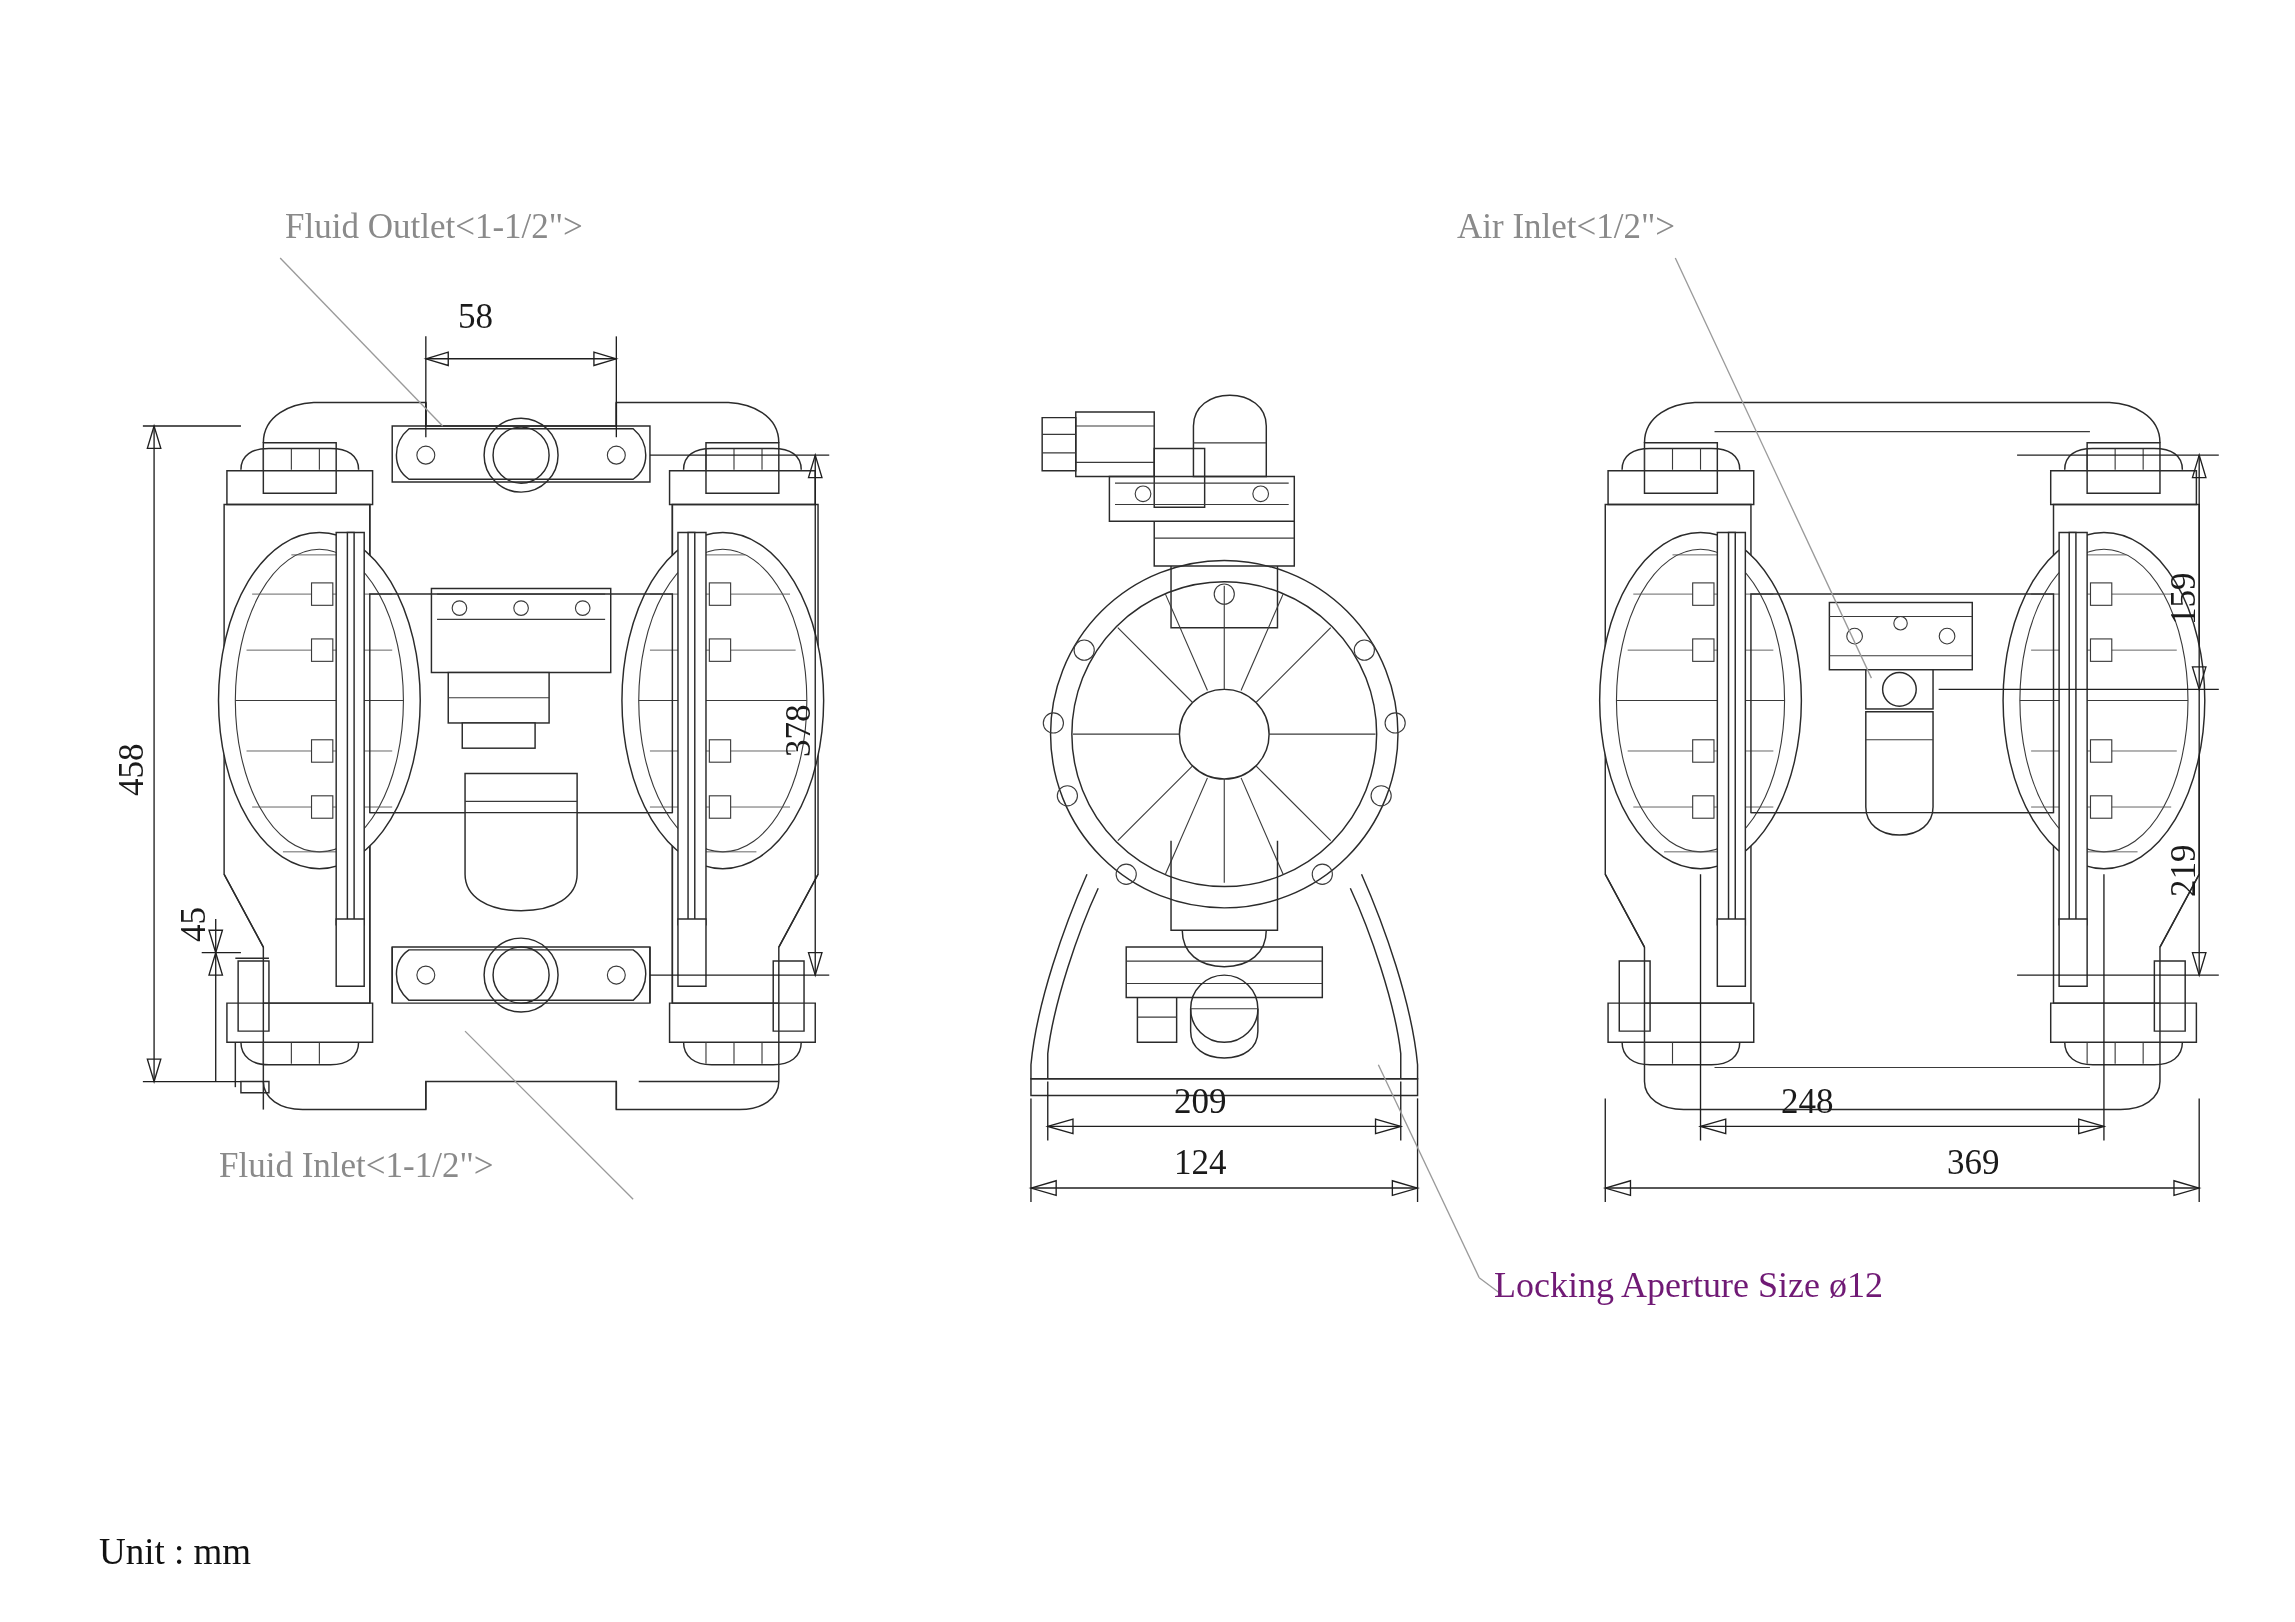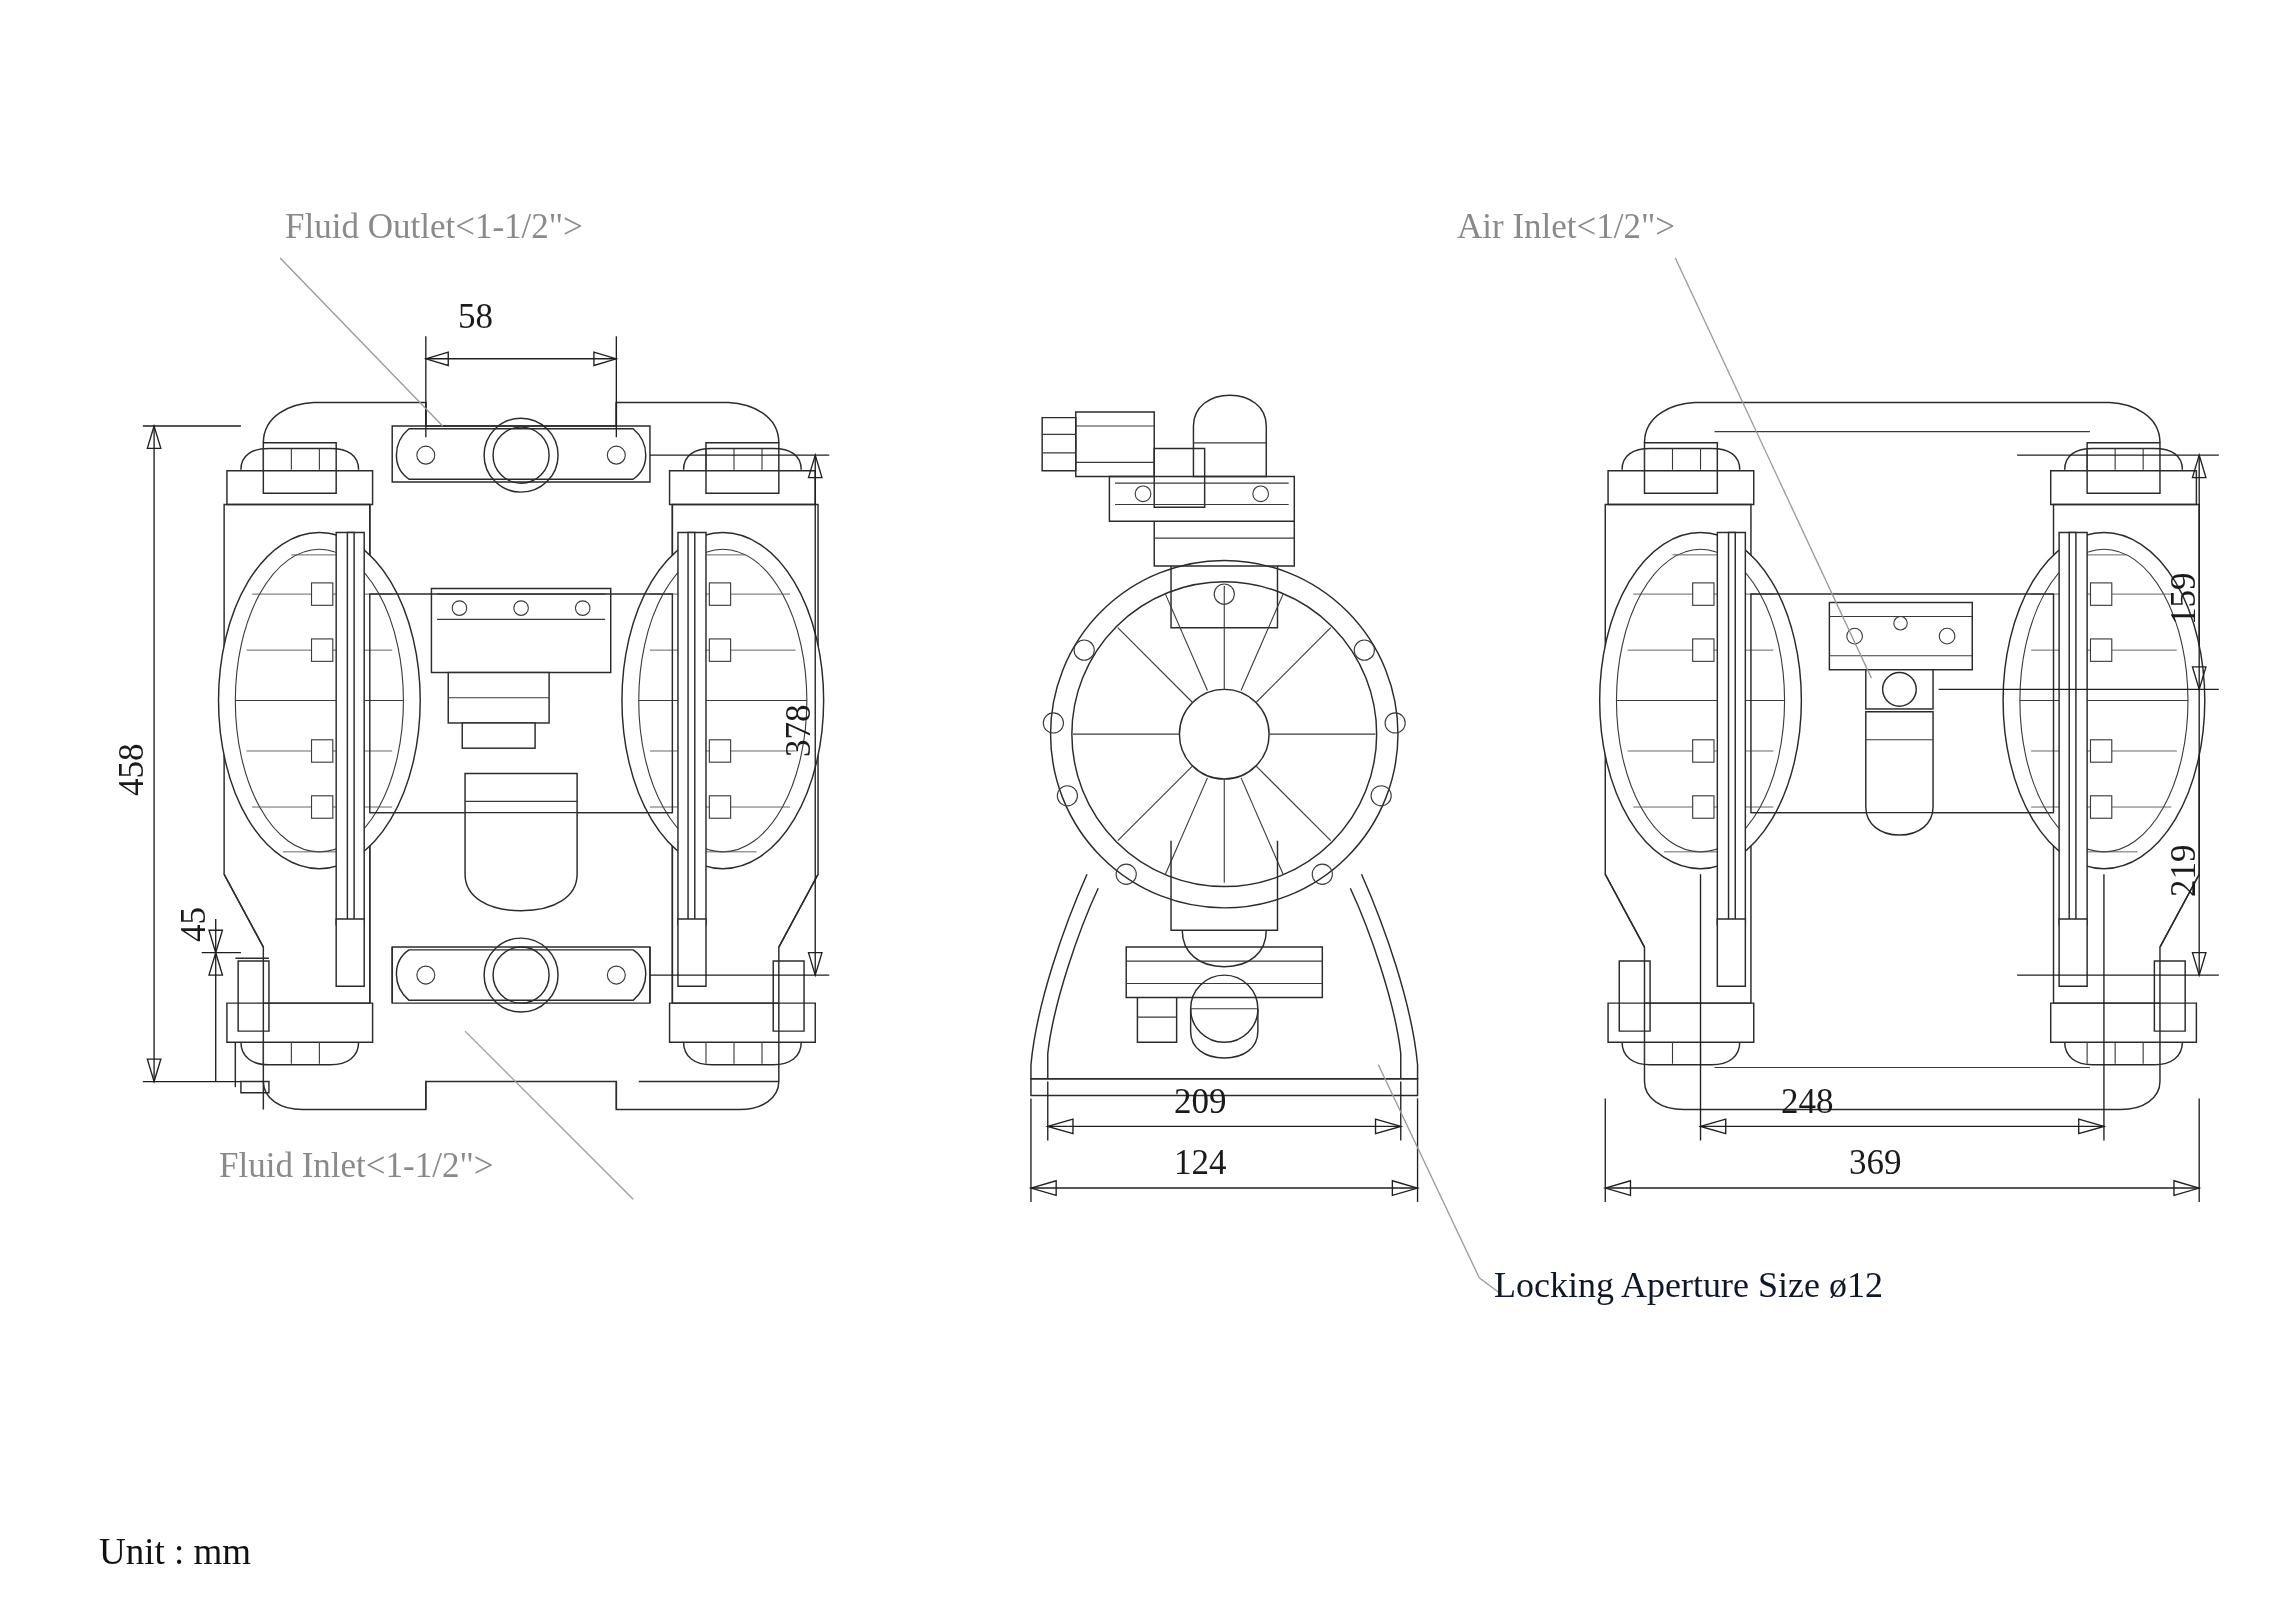--- a/index.html
+++ b/index.html
@@ -30,21 +30,21 @@
     font-size: 35px;
     white-space: nowrap;
     font-family: "Liberation Serif", serif;
   }
   .dim.vert {
     transform: rotate(-90deg);
     transform-origin: left top;
   }
   .note {
     position: absolute;
-    color: #0f172a;
+    color: #701a75;
     font-size: 36px;
     white-space: nowrap;
     font-family: "Liberation Serif", serif;
   }
   .unit {
     position: absolute;
     color: #111111;
     font-size: 37px;
     white-space: nowrap;
     font-family: "Liberation Serif", serif;
@@ -404,18 +404,18 @@
   <div class="dim" style="left:1174px; top:1082px;">209</div>
 
   <div class="dim" style="left:1174px; top:1143px;">124</div>
 
   <div class="dim vert" style="left:2164px; top:625px;">159</div>
 
   <div class="dim vert" style="left:2164px; top:897px;">219</div>
 
   <div class="dim" style="left:1781px; top:1082px;">248</div>
 
-  <div class="dim" style="left:1849px; top:1143px;font-family:Liberation Serif, serif;">369</div>
+  <div class="dim" style="left:1947px; top:1143px;font-family:Liberation Serif, serif;">369</div>
 
   <div class="unit" style="left:67px; top:1530px;margin-left:32px;">Unit : mm</div>
 
 </div>
 
 
 </body></html>

